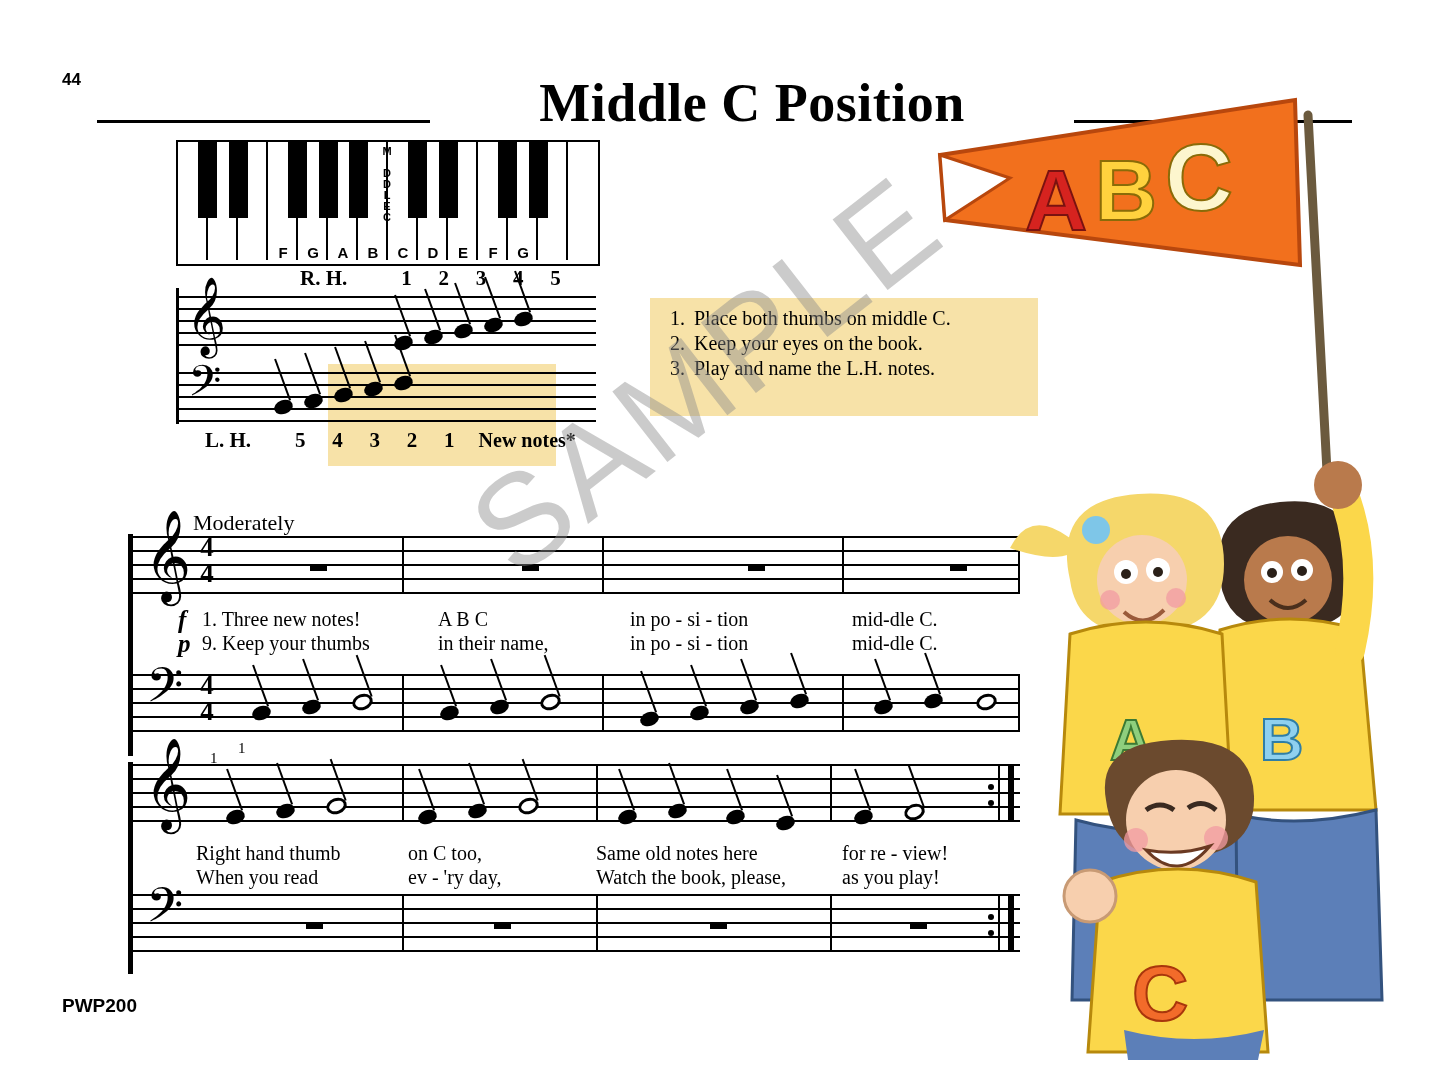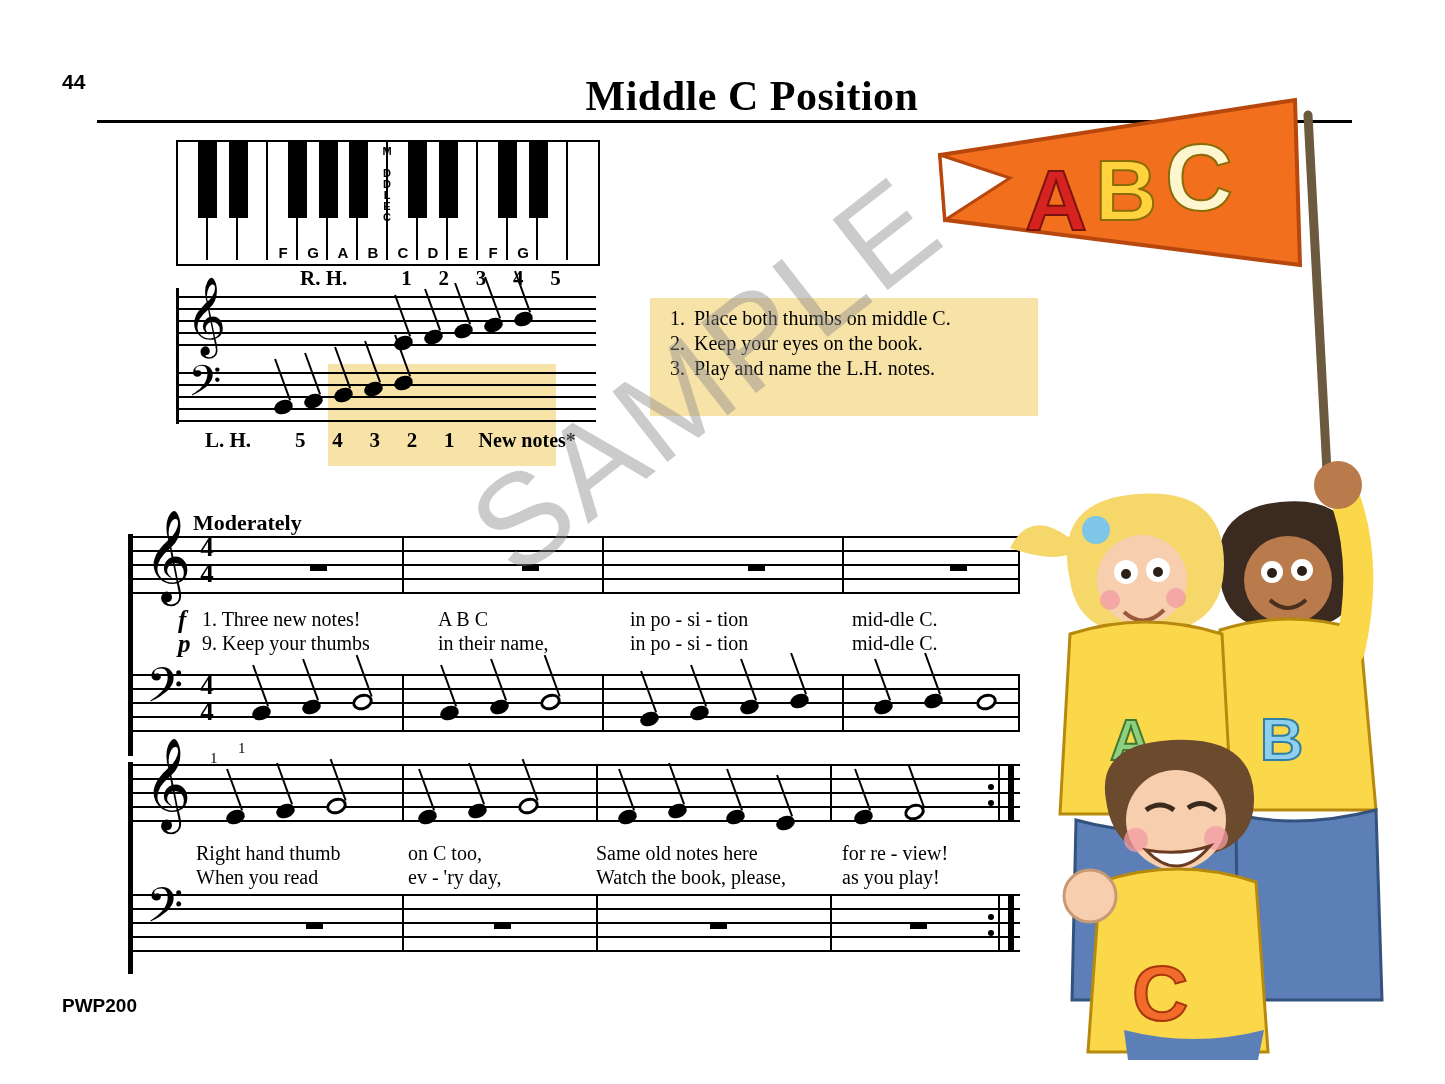--- a/index.html
+++ b/index.html
@@ -17,39 +17,39 @@
     color: #000;
   }
 
   
   .page-number {
     position: absolute;
     left: 62px;
     top: 70px;
     font-family: "Liberation Sans", sans-serif;
     font-weight: bold;
-    font-size: 21px;
+    font-size: 17px;
   }
   .title-rule {
     position: absolute;
     left: 97px;
     top: 120px;
     width: 1255px;
     height: 3px;
     background: #000;
   }
   .page-title {
     position: absolute;
     left: 430px;
     top: 72px;
     width: 620px;
     text-align: center;
     font-family: "Liberation Serif", serif;
     font-weight: bold;
-    font-size: 42px;
+    font-size: 54px;
     letter-spacing: .5px;
     background: #fff;
     padding: 0 12px;
   }
   .catalog-number {
     position: absolute;
     left: 62px;
     top: 995px;
     font-family: "Liberation Sans", sans-serif;
     font-weight: bold;
@@ -196,21 +196,21 @@
     font-family: "Liberation Serif", serif;
     font-style: italic;
     font-weight: bold;
     font-size: 42px;
   }
   .tempo {
     position: absolute;
     left: 193px;
     top: 510px;
     font-family: "Liberation Serif", serif;
-    font-weight: bold;
+    font-weight: normal;
     font-size: 22px;
   }
 
   
   .system {
     position: absolute;
     left: 130px;
     width: 890px;
   }
   .sys1 { top: 534px; height: 222px; }

